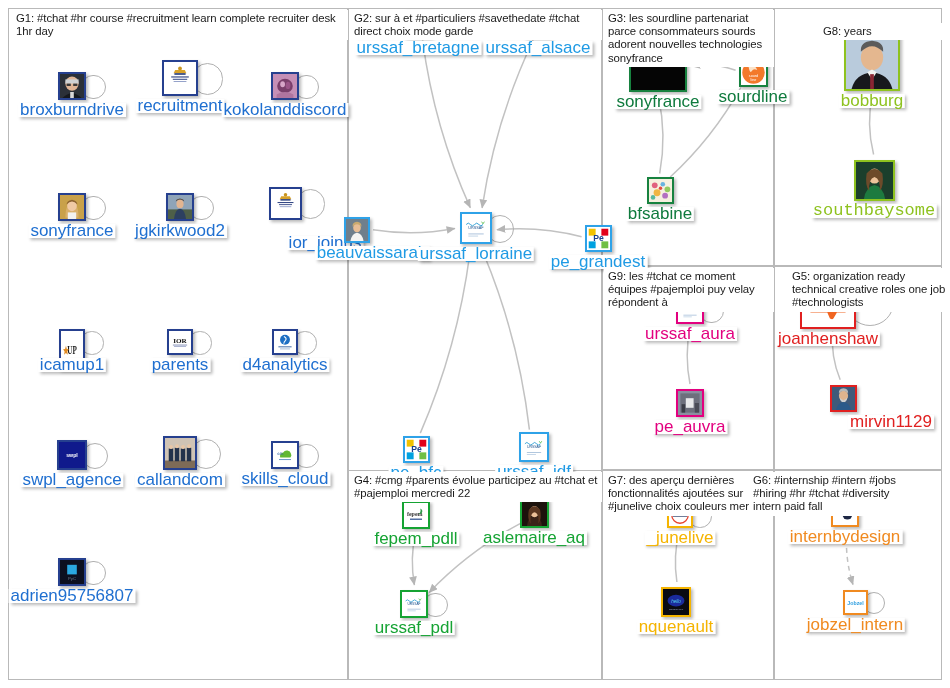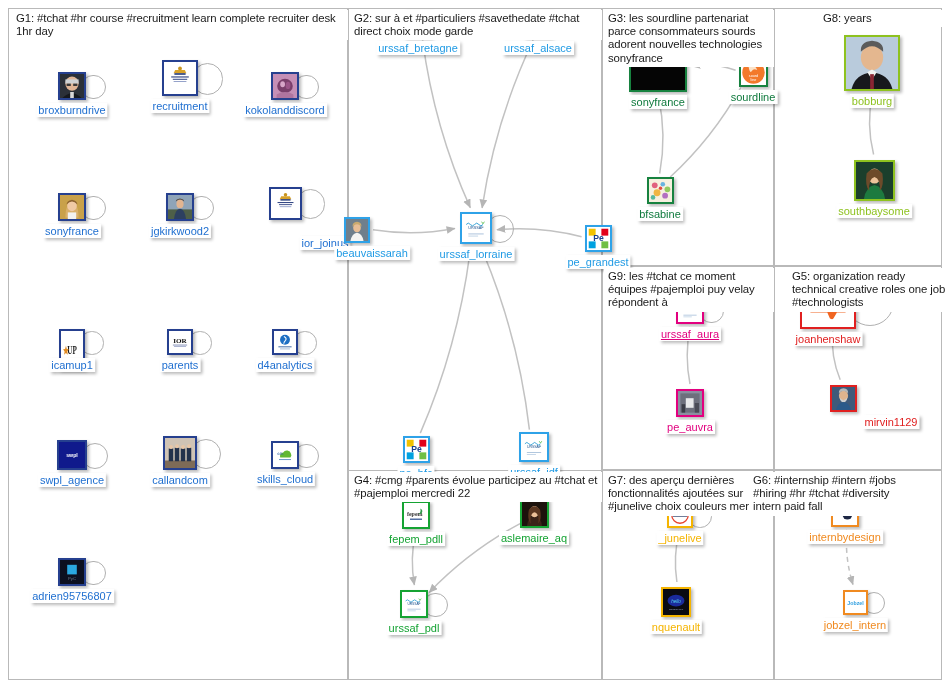--- a/index.html
+++ b/index.html
@@ -39,21 +39,21 @@
   .node-img{
     position:absolute;
     box-sizing:border-box;
     border:2px solid #3b5ea8;
     background:#fff;
     overflow:hidden;
     box-shadow:2px 2px 3px rgba(0,0,0,.28);
   }
   .node-label{
     position:absolute;
-    font-size:11px;
+    font-size:17px;
     line-height:12px;
     white-space:nowrap;
     color:#1f6fd0;
     background:#ffffff;
     padding:1px 2px;
     box-shadow:2px 2px 3px rgba(0,0,0,.28);
     transform:translateX(-50%);
     z-index:30;
   }
   .thumb{width:100%;height:100%;display:block;}
@@ -426,34 +426,34 @@
       </div>
       <div class="node" style="left: 0px; top: 0px;">
         <div class="node-img" style="left: 853.5px; top: 159.5px; width: 41px; height: 41px; border-color: rgb(142, 194, 31);">
           <svg class="thumb" viewBox="0 0 42 42" preserveAspectRatio="none">
             <rect width="42" height="42" fill="#1b3f2c"></rect>
             <path d="M9 42 q2-14 12-16 q10 2 12 16z" fill="#1d7a3f"></path>
             <ellipse cx="21" cy="16" rx="7" ry="8.5" fill="#edc49b"></ellipse>
             <path d="M12 13 q9-10 18 0 q2 14-3 20 q1-14-6-16 q-7 2-6 16 q-5-6-3-20z" fill="#6d4b2a"></path>
           </svg>
         </div>
-        <div class="node-label" style="left: 874px; top: 203.5px; color: rgb(142, 194, 31);">southbaysome</div>
+        <div class="node-label" style="left: 874px; top: 203.5px; color: rgb(142, 194, 31); font-family: Liberation Mono, monospace;">southbaysome</div>
       </div>
       <div class="node" style="left: 0px; top: 0px;">
         <div class="node-img" style="left: 676px; top: 296px; width: 28px; height: 28px; border-color: rgb(226, 0, 127);">
           <svg class="thumb" viewBox="0 0 40 40" preserveAspectRatio="none">
             <rect width="40" height="40" fill="#ffffff"></rect>
             <path d="M6 15 q3-4 6 0 q3 4 6 0 q3-4 6 0 q3 4 6 0" stroke="#2f9fd4" stroke-width="1.4" fill="none"></path>
             <text x="20" y="22" font-size="5.4" font-family="sans-serif" text-anchor="middle" fill="#1a4e8a">URSSAF</text>
             <path d="M28 11 l2 3 2-3" stroke="#57b947" stroke-width="1.2" fill="none"></path>
             <rect x="9" y="28" width="22" height="1" fill="#88a9cc"></rect>
             <rect x="9" y="31" width="14" height="1" fill="#a8c2dd"></rect>
           </svg>
         </div>
-        <div class="node-label" style="left: 690px; top: 327px; color: rgb(226, 0, 127); text-decoration: underline;">urssaf_aura</div>
+        <div class="node-label" style="left: 690px; top: 327px; color: rgb(226, 0, 127);">urssaf_aura</div>
       </div>
       <div class="loop" style="width: 22.96px; height: 22.96px; left: 698.949px; top: 298.52px;"></div>
       <div class="node" style="left: 0px; top: 0px;">
         <div class="node-img" style="left: 676px; top: 389px; width: 28px; height: 28px; border-color: rgb(226, 0, 127);">
           <svg class="thumb" viewBox="0 0 40 40" preserveAspectRatio="none">
             <rect width="40" height="40" fill="#8a8fa0"></rect>
             <rect x="4" y="4" width="32" height="32" fill="#6d6f7c"></rect>
             <rect x="13" y="12" width="13" height="16" fill="#e8e8ea"></rect>
             <rect x="6" y="22" width="6" height="14" fill="#3b3c46"></rect>
             <rect x="28" y="20" width="7" height="16" fill="#4a4b56"></rect>
@@ -569,20 +569,20 @@
           </svg>
         </div>
         <div class="node-label" style="left: 414px; top: 621px; color: rgb(21, 163, 51);">urssaf_pdl</div>
       </div>
       <div class="loop" style="width: 22.96px; height: 22.96px; left: 422.949px; top: 592.52px;"></div>
     </div>
   <div id="titles-layer">
       <div class="group-title" style="left: 12px; top: 10px; width: 336px;">G1: #tchat #hr course #recruitment learn complete recruiter desk 1hr day</div>
       <div class="group-title" style="left: 350px; top: 10px; width: 252px;">G2: sur à et #particuliers #savethedate #tchat direct choix mode garde</div>
       <div class="group-title" style="left: 604px; top: 10px; width: 170px;">G3: les sourdline partenariat parce consommateurs sourds adorent nouvelles technologies sonyfrance</div>
-      <div class="group-title" style="left: 776px; top: 10px; width: 166px; padding-left: 47px;">G8: years</div>
+      <div class="group-title" style="left: 776px; top: 23px; width: 166px; padding-left: 47px;">G8: years</div>
       <div class="group-title" style="left: 604px; top: 268px; width: 170px;">G9: les #tchat ce moment équipes #pajemploi puy velay répondent à</div>
       <div class="group-title" style="left: 776px; top: 268px; width: 166px; margin-left: 12px;">G5: organization ready technical creative roles one job #technologists</div>
       <div class="group-title" style="left: 604px; top: 472px; width: 170px;">G7: des aperçu dernières fonctionnalités ajoutées sur #junelive choix couleurs menu</div>
       <div class="group-title" style="left: 749px; top: 472px; width: 166px;">G6: #internship #intern #jobs #hiring #hr #tchat #diversity intern paid fall</div>
       <div class="group-title" style="left: 350px; top: 472px; width: 252px;">G4: #cmg #parents évolue participez au #tchat et #pajemploi mercredi 22</div>
     </div>
 </div>
 
 </body></html>

